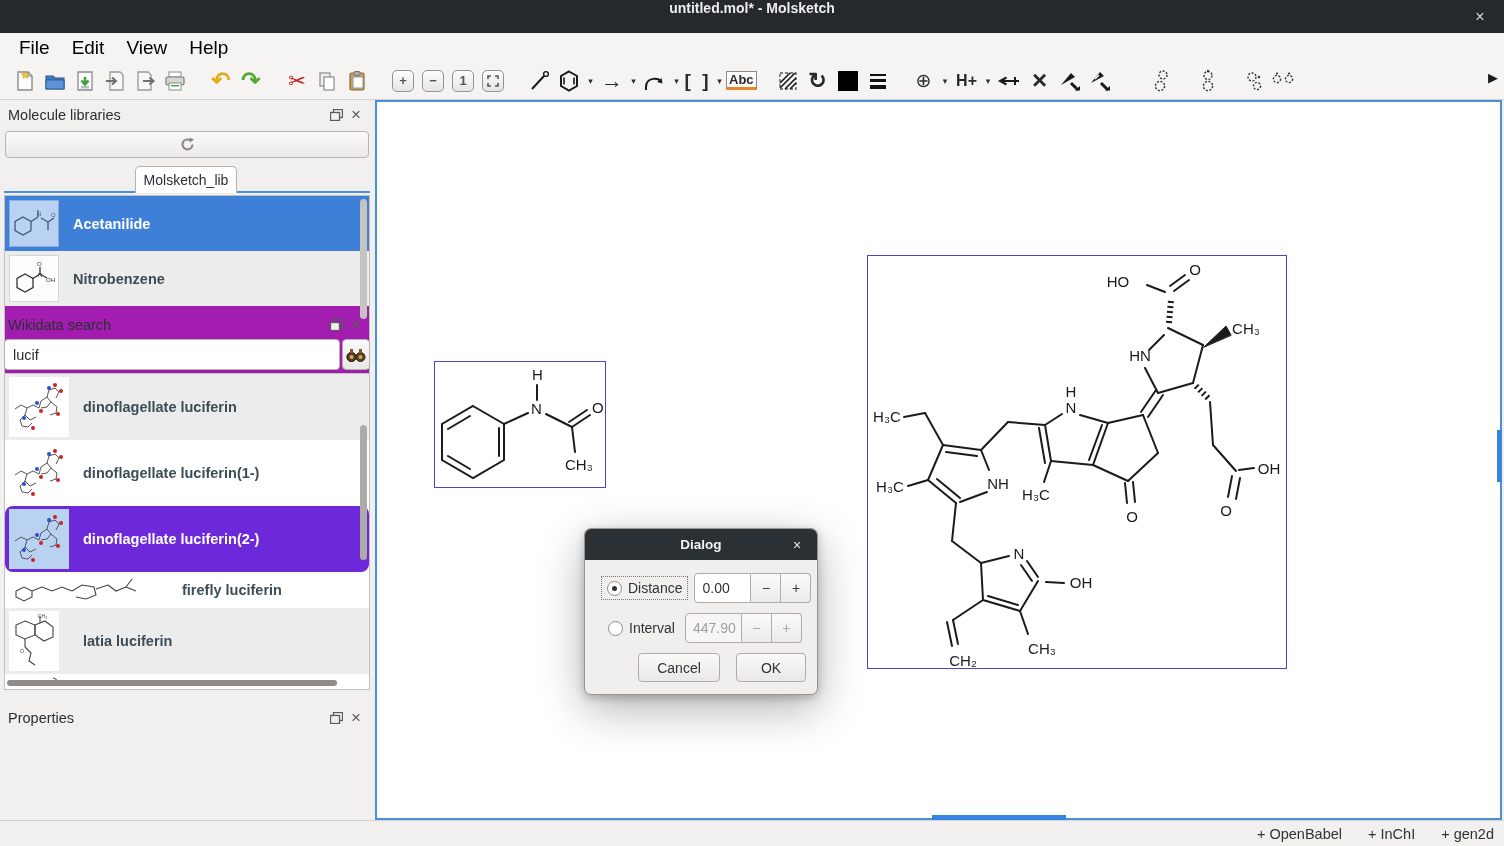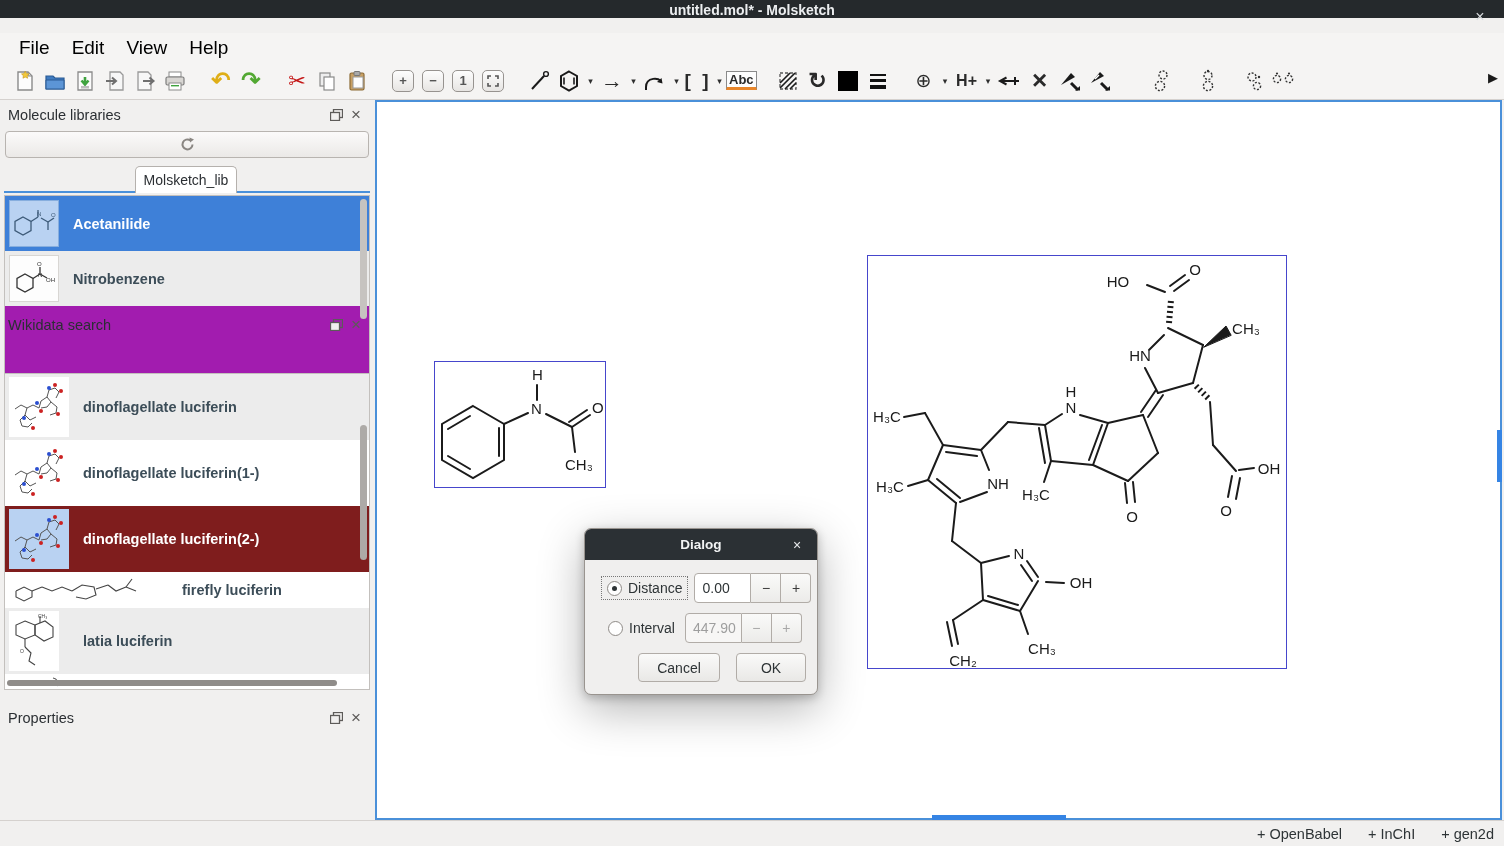--- a/index.html
+++ b/index.html
@@ -1,21 +1,21 @@
 <!DOCTYPE html>
 <html><head>
 <meta charset="utf-8">
 <style>
   * { margin:0; padding:0; box-sizing:border-box; }
   html,body { width:1504px; height:846px; font-family:"Liberation Sans", sans-serif; }
   #window { position:relative; width:1504px; height:846px; background:#f1f0ef; overflow:hidden; }
 
   
-  .titlebar { position:absolute; left:0; top:0; width:1504px; height:18px; background:#25292c;
-              display:flex; align-items:flex-end; justify-content:center; }
+  .titlebar { position:absolute; left:0; top:0; width:1504px; height:33px; background:#25292c;
+              display:flex; align-items:flex-start; justify-content:center; }
   .titlebar .title { color:#eceef0; font-size:14px; font-weight:bold; }
   .titlebar .winclose { position:absolute; right:10px; top:0; height:33px; width:28px; color:#d7dadd;
               display:flex; align-items:center; justify-content:center; font-size:16px; cursor:default; }
 
   
   .menubar { position:absolute; left:0; top:33px; width:1504px; height:29px; background:#f5f4f3;
              display:flex; align-items:center; padding-left:8px; }
   .menuitem { padding:4px 11px; font-size:19px; color:#000000; }
 
   
@@ -62,21 +62,21 @@
   .searchrow { position:absolute; left:4px; top:26px; width:366px; height:31px; display:flex; }
   .searchinput { flex:1; height:31px; border:1px solid #b4b0ac; border-radius:4px; background:#ffffff;
                  font-size:14.5px; color:#2b2f33; padding:0 8px; font-family:"Liberation Sans",sans-serif; outline:none; }
   .searchbtn { width:28px; height:31px; margin-left:2px; border:1px solid #b4b0ac; border-radius:4px;
                background:linear-gradient(#fbfafa,#e9e7e5); display:flex; align-items:center; justify-content:center; }
   .wikilist { position:absolute; left:4px; top:60px; width:366px; height:317px; background:#ffffff;
               border:1px solid #c3c0bd; overflow:hidden; }
   .wikirow { display:flex; align-items:center; padding-left:4px; position:relative; }
   .wikirow .wthumb { margin-right:14px; background:#ffffff; display:flex; align-items:center; justify-content:center; }
   .wikirow.alt { background:#ececec; }
-  .wikirow.sel { background:#7f1d1d; }
+  .wikirow.sel { background:#6d28d9;border-radius:8px; }
   .wikirow.sel .wthumb { background:#b9d2f2; }
   .wikilabel { font-size:14.5px; font-weight:bold; color:#3c4d58; }
   .wikirow.sel .wikilabel { color:#ffffff; }
   .hthumbbar { position:absolute; left:2px; bottom:3px; width:330px; height:6px; border-radius:3px; background:#8f8c89; }
 
   
   .propbody { position:absolute; left:4px; top:26px; width:366px; height:85px; border:1px solid #c3c0bd;
               background:#f4f3f2; padding:6px 8px; }
   .prophint { font-size:14.5px; color:#8b9197; }
 
@@ -408,20 +408,34 @@
       <div class="panelhead">
         <span class="ptitle">Wikidata search</span>
         <span class="phicon">
             <svg width="13" height="12">
               <rect x="3.5" y="0.5" width="9" height="8" fill="none" stroke="#5d5b59" stroke-width="1.3"></rect>
               <rect x="0.5" y="3.5" width="9" height="8" fill="#f1f0ef" stroke="#5d5b59" stroke-width="1.3"></rect>
             </svg>
           </span>
         <span class="phicon" style="font-size:17px">×</span>
       </div>
+      <div class="searchrow">
+        <input class="searchinput" type="text" value="lucif" style="">
+        <span class="searchbtn">
+          <svg width="20" height="16">
+              <circle cx="5.5" cy="10" r="4.5" fill="#4a3categorical10" stroke="#3a2a10"></circle>
+              <circle cx="5.5" cy="10" r="4.5" fill="#5a4020" stroke="#2e2310"></circle>
+              <circle cx="14.5" cy="10" r="4.5" fill="#5a4020" stroke="#2e2310"></circle>
+              <rect x="4" y="2" width="3" height="4" fill="#7a5a2a"></rect>
+              <rect x="13" y="2" width="3" height="4" fill="#7a5a2a"></rect>
+              <circle cx="5.5" cy="10" r="2" fill="#c9a96a"></circle>
+              <circle cx="14.5" cy="10" r="2" fill="#c9a96a"></circle>
+            </svg>
+        </span>
+      </div>
       <div class="wikilist">
         <div class="wikirow alt" style="height:66px">
           <span class="wthumb" style="width:60px;height:60px">
             <svg width="56" height="56">
                 <g stroke="#555" stroke-width="1" fill="none">
                   <polyline points="4,30 10,26 16,29 22,26 28,29 30,22 36,18 40,23 36,28 30,29"></polyline>
                   <polyline points="36,18 38,11 44,9 48,13 45,19"></polyline>
                   <polyline points="40,23 46,28 45,34 39,36"></polyline>
                   <polyline points="16,29 14,36 19,41 25,38"></polyline>
                   <polyline points="14,36 9,41 11,47 17,48 21,44"></polyline>

